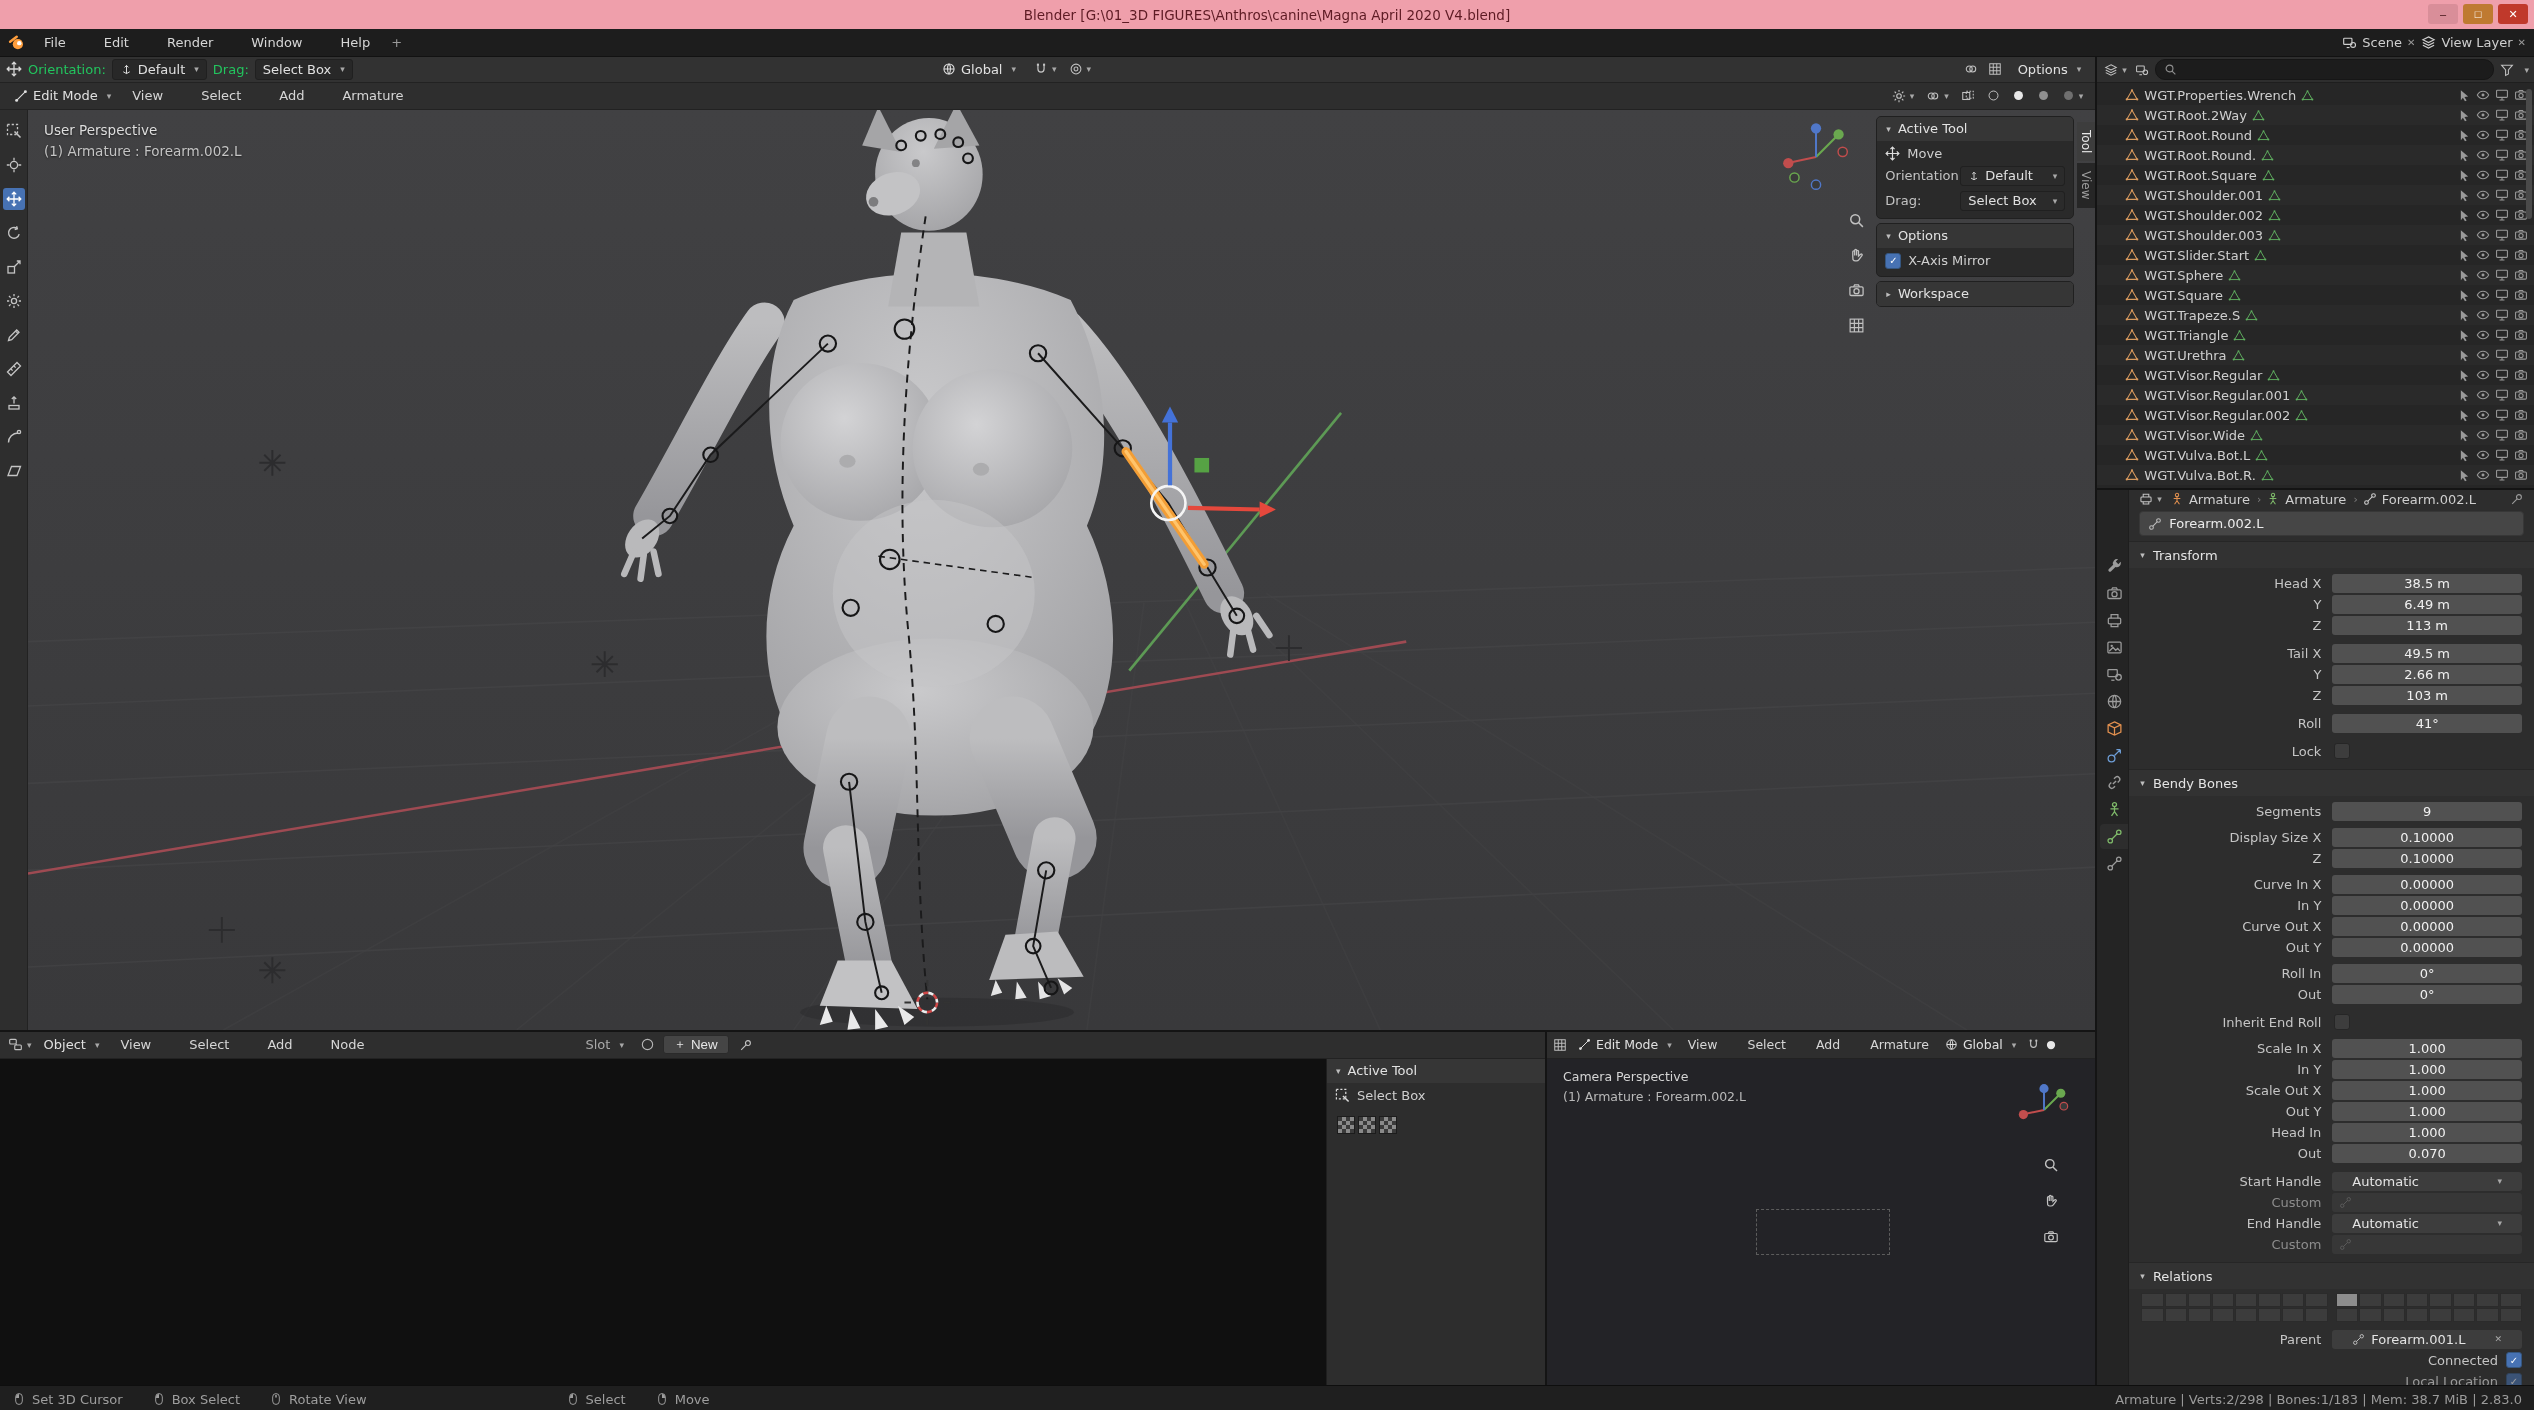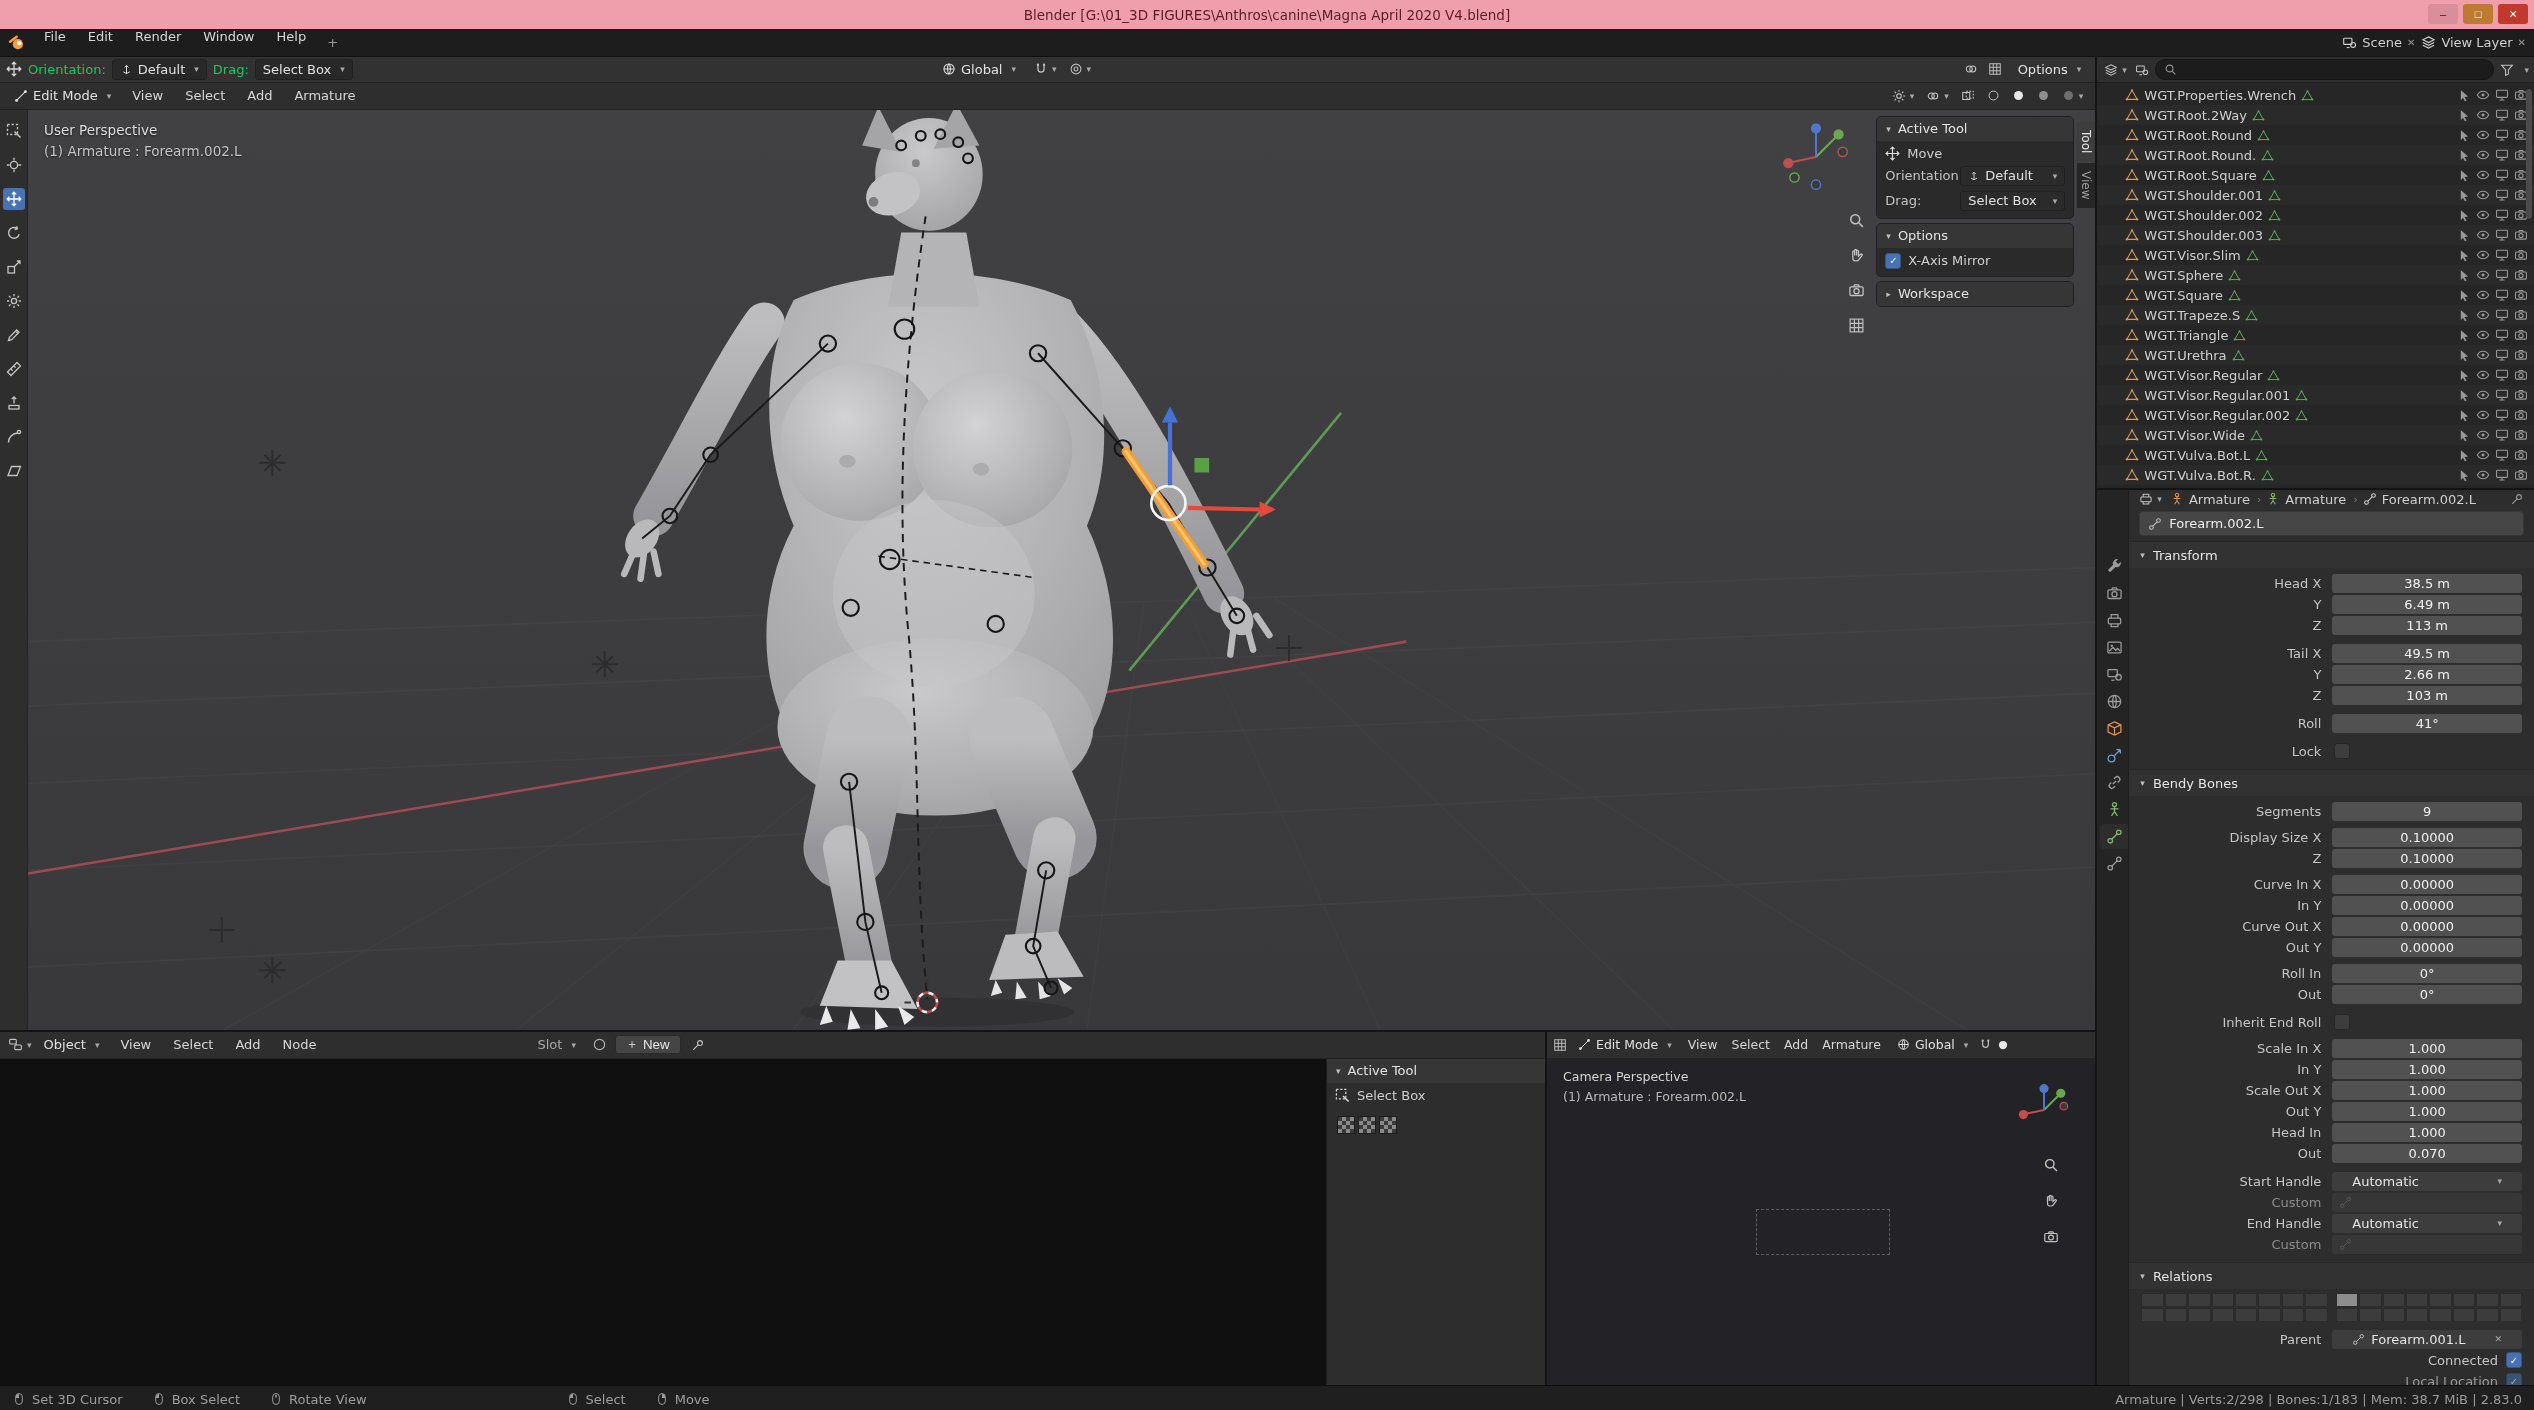--- a/index.html
+++ b/index.html
@@ -15,21 +15,21 @@
   .titlebar .title{color:#5e1b24;font-size:13.5px;}
   .wcontrols{position:absolute;right:6px;top:4px;display:flex;gap:5px;}
   .wbtn{width:30px;height:20px;border-radius:3px;display:flex;align-items:center;justify-content:center;font-size:11px;border:none;}
   .wbtn.min{background:#d98e99;color:#3d1014;}
   .wbtn.max{background:#bf7a31;color:#fff;}
   .wbtn.close{background:#c0392b;color:#fff;}
 
   
   .topbar{height:27px;background:#1d1d1d;border-bottom:1px solid #121212;display:flex;align-items:stretch;}
   .blenderbtn{padding:0 8px;display:flex;align-items:center;}
-  .menus{display:flex;align-items:flex-start;}
+  .menus{display:flex;align-items:center;gap:16px;}
   .menu-item{padding:0 11px;display:flex;align-items:center;color:#d6d6d6;}
   .ws-tabs{display:flex;align-items:stretch;margin-left:16px;}
   .ws-tab{padding:0 13px;display:flex;align-items:center;color:#a3a3a3;border-right:1px solid #242424;}
   .ws-tab.active{background:#3f3f3f;color:#f0f0f0;border-radius:6px 6px 0 0;border-right:none;}
   .ws-add{padding:0 10px;display:flex;align-items:center;color:#9a9a9a;}
   .topbar-right{margin-left:auto;display:flex;align-items:center;gap:6px;padding-right:8px;}
   .datacluster{display:flex;align-items:center;gap:5px;color:#cfcfcf;}
   .unlink{color:#9a9a9a;font-size:10px;}
 
   
@@ -1128,21 +1128,21 @@
             </svg>
             <svg class="ic oi" width="14" height="14">
               <use href="#i-camera"></use>
             </svg>
           </div>
 
           <div class="orow">
             <svg class="ic oi obj" width="14" height="14">
               <use href="#i-mesh"></use>
             </svg>
-            <span class="oname">WGT.Visor.Slim</span>
+            <span class="oname">WGT.Slider.Start</span>
             <svg class="ic oi data" width="13" height="13">
               <use href="#i-mesh"></use>
             </svg>
             <span class="ospace"></span>
             <svg class="ic oi" width="13" height="13">
               <use href="#i-cursor"></use>
             </svg>
             <svg class="ic oi" width="14" height="14">
               <use href="#i-eye"></use>
             </svg>

